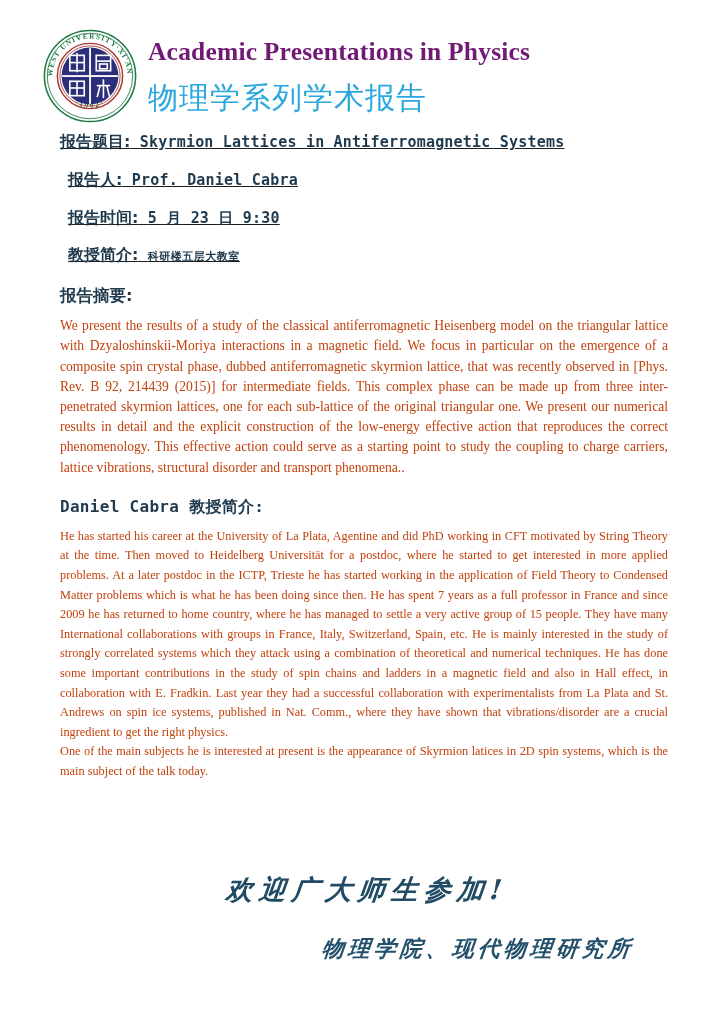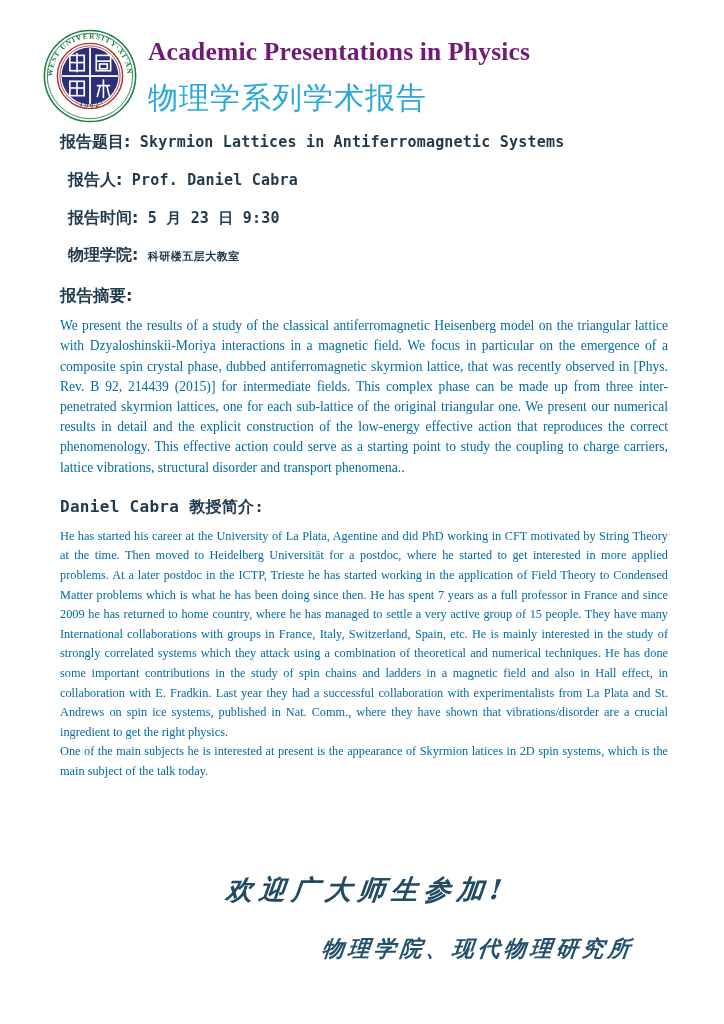--- a/index.html
+++ b/index.html
@@ -63,20 +63,21 @@
     line-height: 1.25;
     margin-top: 13px;
     letter-spacing: 1px;
     white-space: nowrap;
   }
 
   
   .info-list {
     margin: 16px 0 7px 0;
     padding: 0 40px 0 60px;
+    text-decoration: underline;
   }
   .info-line {
     color: #1f3a4d;
     font-family: "DejaVu Sans Mono", "Liberation Mono", monospace;
     font-size: 15.5px;
     font-weight: bold;
     line-height: 1.05;
     margin-bottom: 21px;
     white-space: nowrap;
   }
@@ -114,21 +115,21 @@
     letter-spacing: 0.3px;
   }
   .bio-heading-wrap {
     margin-top: 19px;
   }
 
   
   .body-text {
     padding: 0 56px 0 60px;
     font-family: "Liberation Serif", "DejaVu Serif", serif;
-    color: #0369a1;
+    color: #c2410c;
     text-align: justify;
   }
   .abstract p {
     margin: 0;
     font-size: 13.6px;
     line-height: 20.2px;
     text-align: justify;
   }
   .bio p {
     margin: 0;
@@ -242,21 +243,21 @@
       <span class="label">报告人:</span>
       <span class="value">Prof. Daniel Cabra</span>
     </div>
 
     <div class="info-line indent">
       <span class="label">报告时间:</span>
       <span class="value">5 月 23 日  9:30</span>
     </div>
 
     <div class="info-line indent cn-value">
-      <span class="label">物理学院:</span>
+      <span class="label">教授简介:</span>
       <span class="value">科研楼五层大教室</span>
     </div>
   </div>
 
   <div class="section-heading">报告摘要:</div>
   <div class="body-text abstract">
     <p>We present the results of a study of the classical antiferromagnetic Heisenberg model on the triangular lattice with Dzyaloshinskii-Moriya interactions in a magnetic field. We focus in particular on the emergence of a composite spin crystal phase, dubbed antiferromagnetic skyrmion lattice, that was recently observed in [Phys. Rev. B 92, 214439 (2015)] for intermediate fields. This complex phase can be made up from three inter-penetrated skyrmion lattices, one for each sub-lattice of the original triangular one. We present our numerical results in detail and the explicit construction of the low-energy effective action that reproduces the correct phenomenology. This effective action could serve as a starting point to study the coupling to charge carriers, lattice vibrations, structural disorder and transport phenomena..</p>
   </div>
 
   <div class="bio-heading-wrap">

